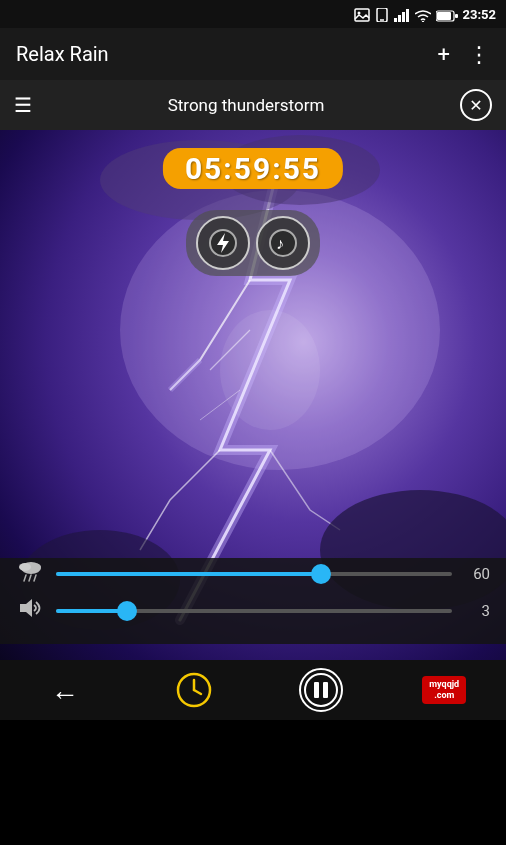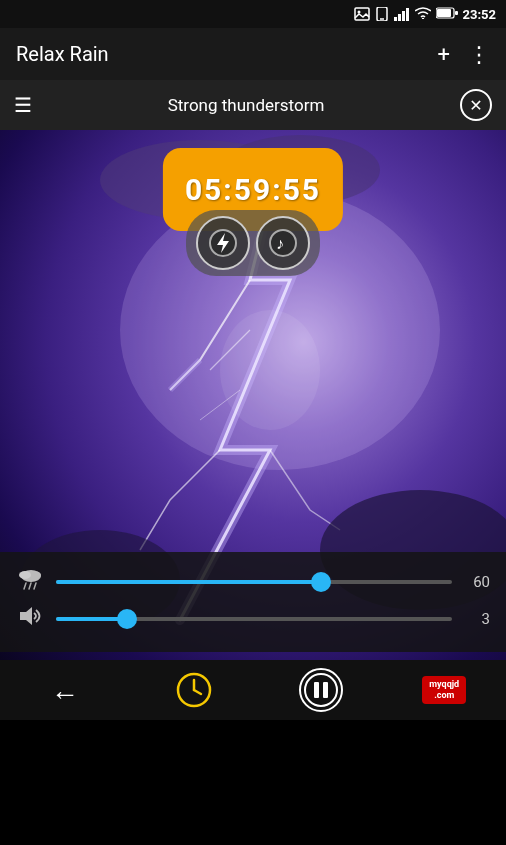--- a/index.html
+++ b/index.html
@@ -17,21 +17,21 @@
       height: 28px;
       background: #111;
       display: flex;
       align-items: center;
       justify-content: flex-end;
       padding: 0 10px;
       gap: 6px;
     }
     .status-icons {
       display: flex;
-      align-items: flex-start;
+      align-items: flex-end;
       gap: 5px;
     }
     .status-time {
       color: #fff;
       font-size: 13px;
       font-weight: bold;
     }
 
     
     .top-bar {
@@ -115,21 +115,21 @@
     }
 
     
     .timer-badge {
       position: absolute;
       top: 18px;
       left: 50%;
       transform: translateX(-50%);
       background: #f5a000;
       border-radius: 18px;
-      padding: 24px 22px;
+      padding: 3px 22px;
       color: #fff;
       font-size: 30px;
       font-weight: bold;
       letter-spacing: 2px;
       text-shadow: 1px 1px 2px rgba(0,0,0,0.4);
     }
 
     
     .control-buttons {
       position: absolute;
@@ -152,24 +152,24 @@
       align-items: center;
       justify-content: center;
       cursor: pointer;
       color: #fff;
       font-size: 26px;
     }
 
     
     .sliders-section {
       position: absolute;
-      bottom: 8px;
+      bottom: 16px;
       width: 100%;
       background: rgba(20,20,20,0.85);
-      padding: 16px 16px 10px 16px;
+      padding: 2px 16px 10px 16px;
     }
     .slider-row {
       display: flex;
       align-items: center;
       margin-bottom: 10px;
       gap: 10px;
     }
     .slider-icon {
       color: #ccc;
       font-size: 22px;

